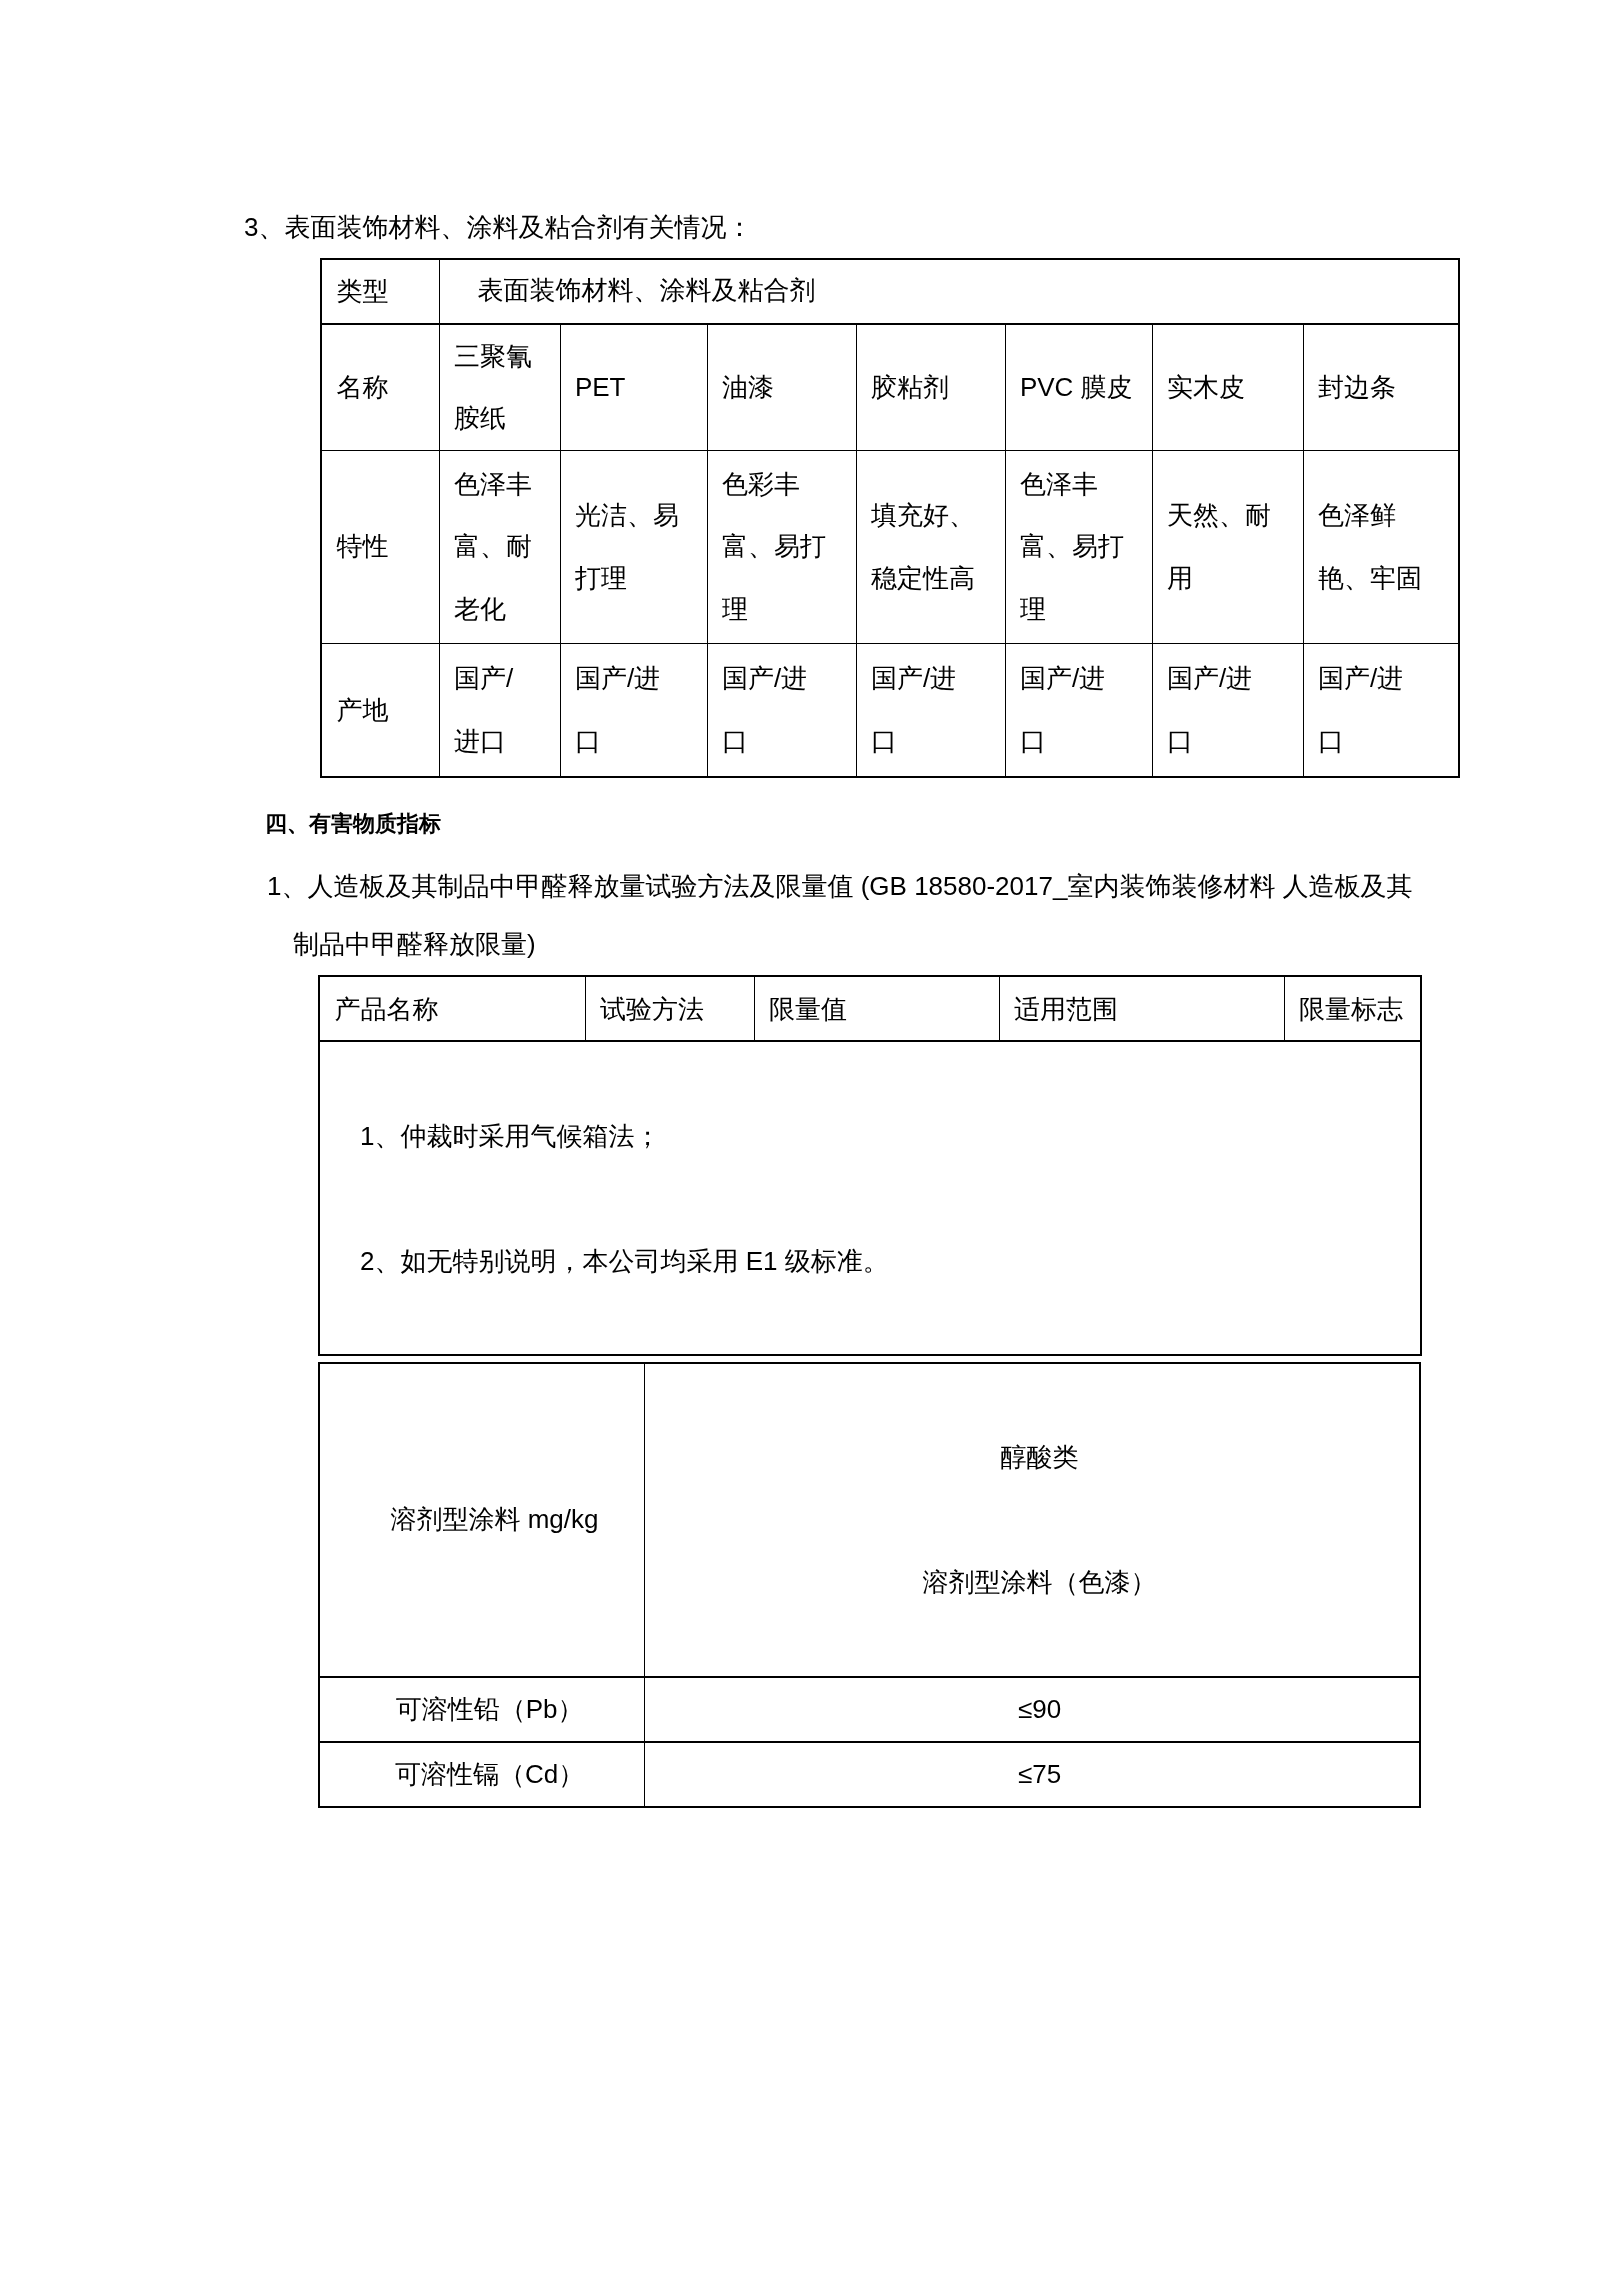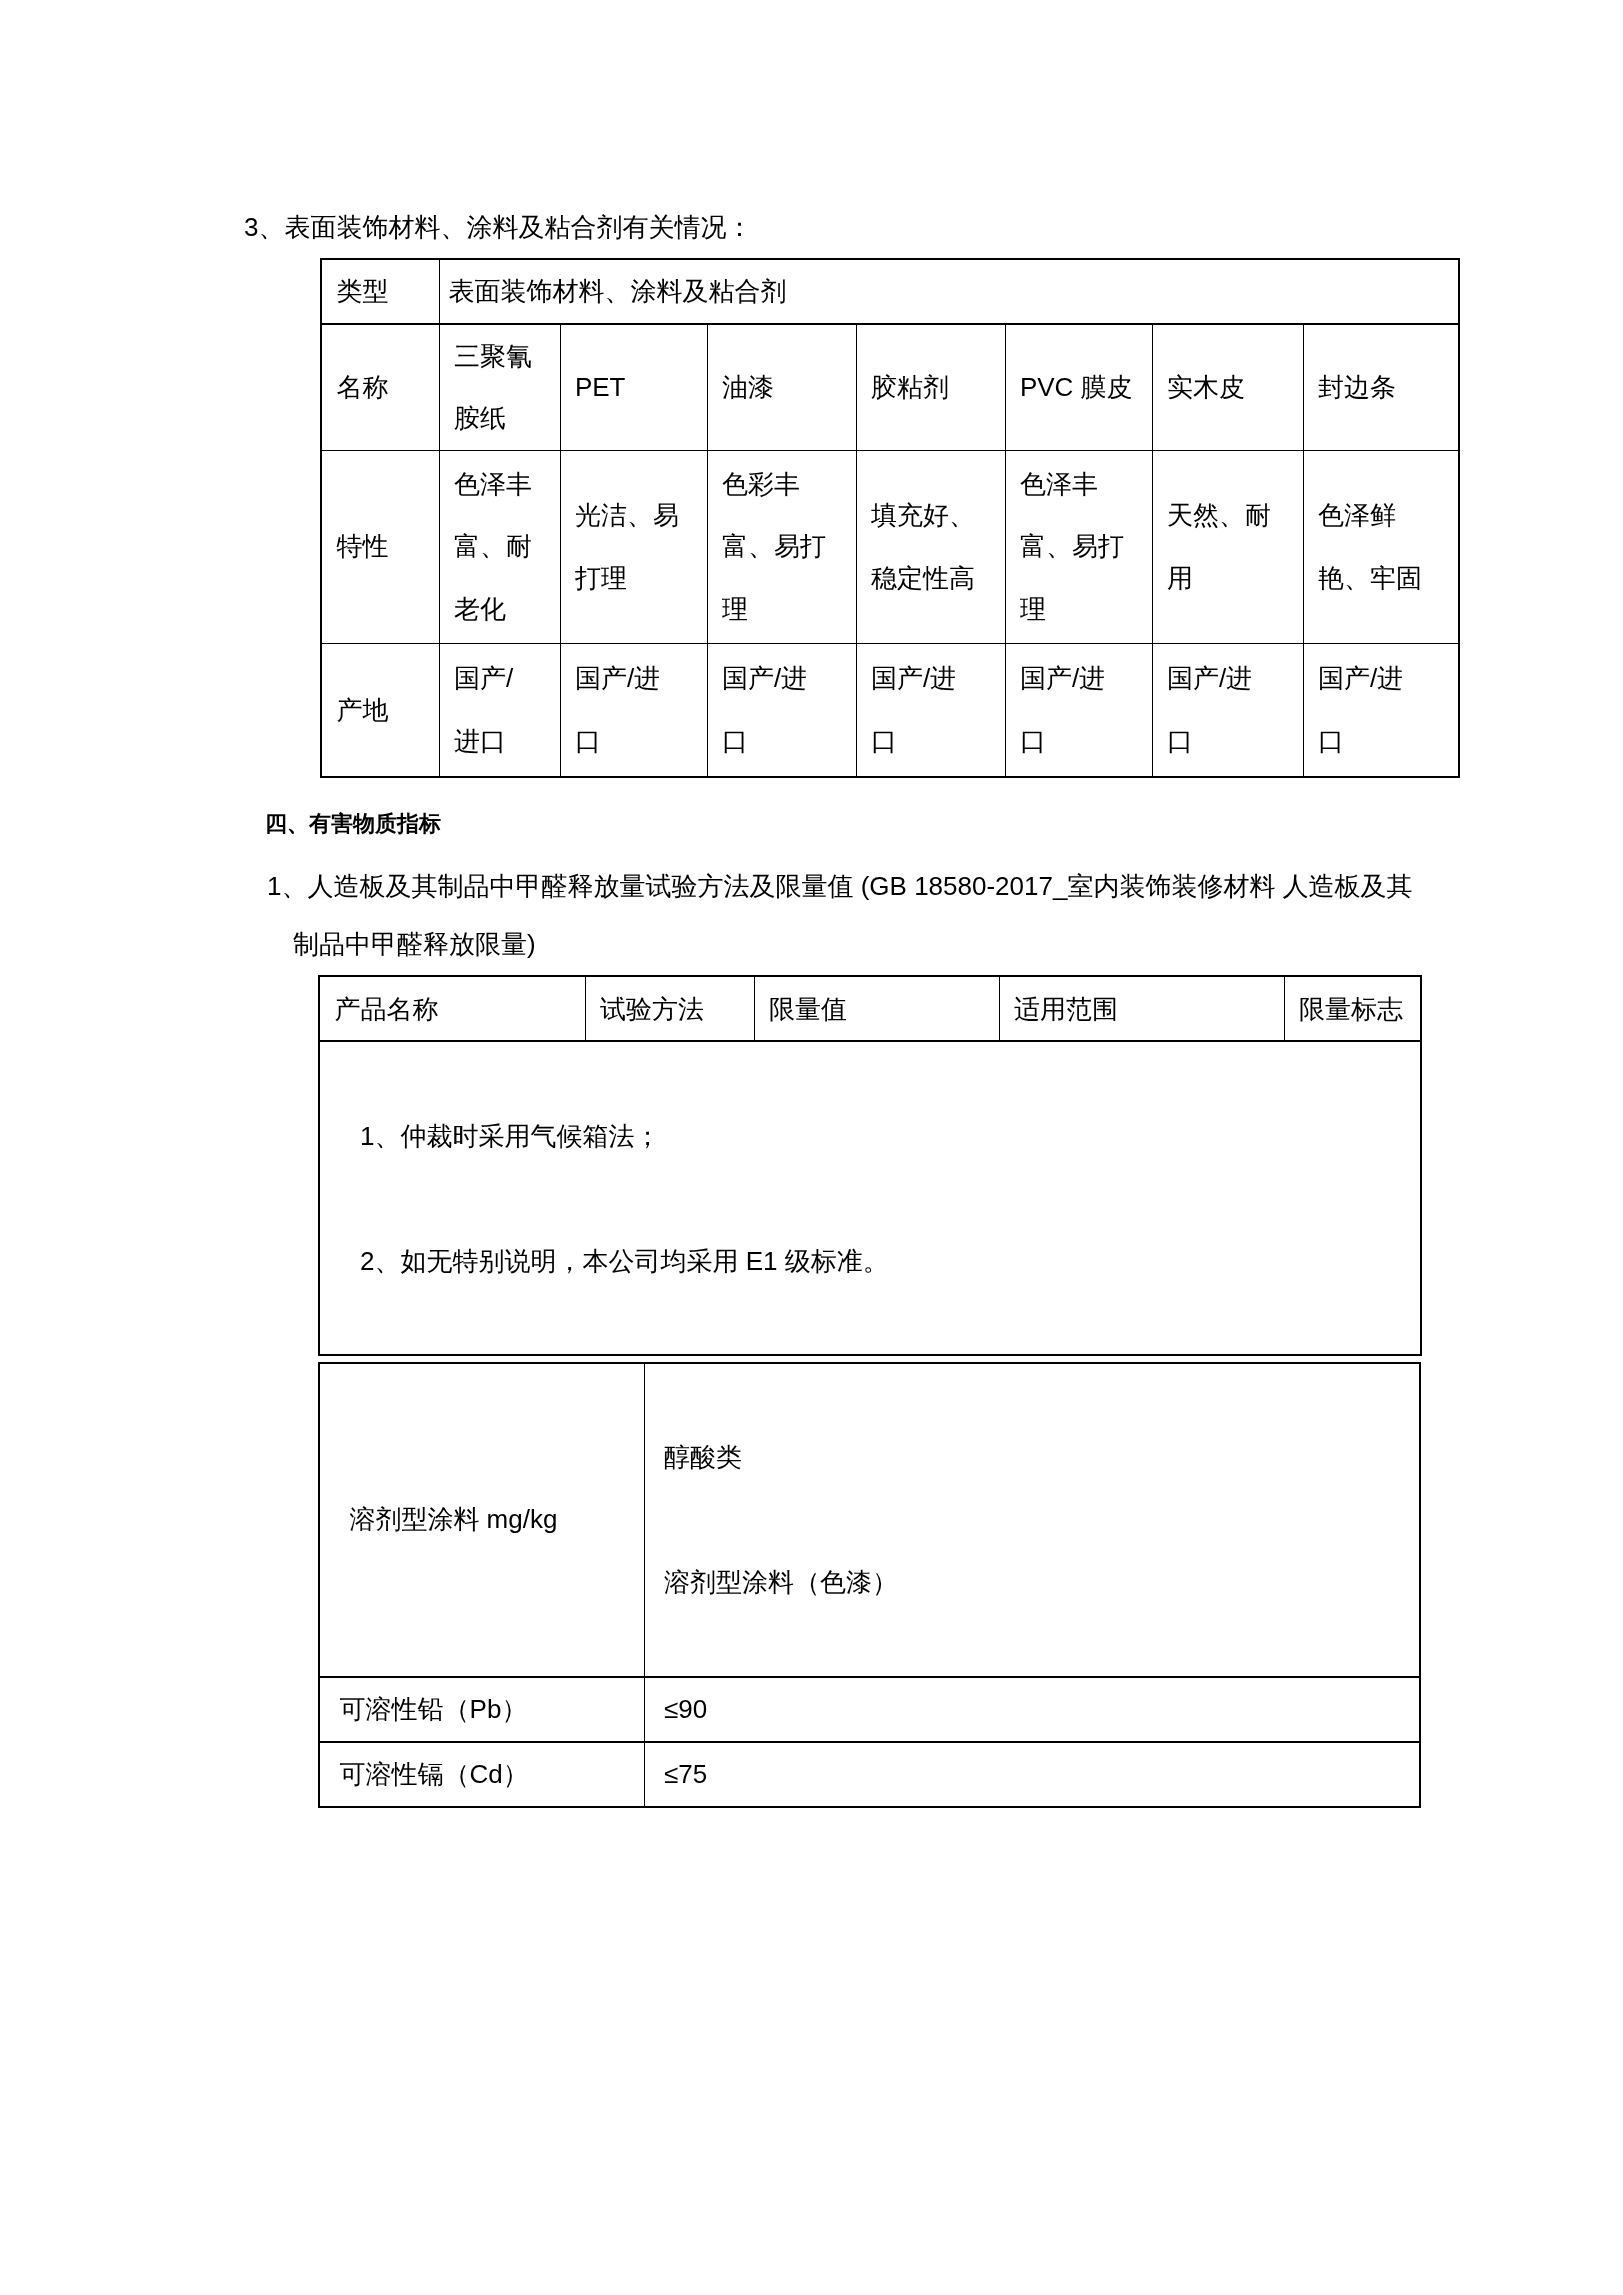--- a/index.html
+++ b/index.html
@@ -21,21 +21,21 @@
   
   .t1{margin:13px 0 0 302px;width:1137px;border:2px solid #000;}
   .t1 .c0{width:118px}.t1 .c1{width:121px}.t1 .c2{width:147px}.t1 .c3{width:149px}
   .t1 .c4{width:149px}.t1 .c5{width:147px}.t1 .c6{width:151px}.t1 .c7{width:156px}
   .t1 .r-type{height:64px}
   .t1 .r-type td{border-bottom:2.6px solid #000;}
   .t1 .r-name{height:126px}
   .t1 .r-feat{height:193px}
   .t1 .r-orig{height:134px}
   .t1 .r-pos{height:130px}
-  .t1 .typeval{padding-left:9px;}
+  .t1 .typeval{padding-left:38px;font-family:Liberation Serif, serif;}
 
   
   .h-sec4{margin:31px 0 0 247px;font-size:22px;font-weight:700;line-height:1.4;}
   .para{margin:17px 0 0 249px;line-height:58px;}
   .para .cont{margin-left:26px;}
   .para2{margin:18.3px 0 0 249px;line-height:1.4;}
 
   
   .t2{margin:2.6px 0 0 300px;width:1101px;border:2px solid #000;}
   .t2 .c0{width:266px}.t2 .c1{width:169px}.t2 .c2{width:245px}
@@ -43,21 +43,21 @@
   .t2 .hdr{height:65px}
   .t2 .hdr td{border-bottom:2.6px solid #000;}
   .t2 .bodyrow{height:319px}
   .t2 .bodyrow td{border-bottom:2.6px solid #000;}
   .t2 .notesrow{height:130px}
   .t2 .notesrow td{padding-left:40px;}
 
   
   .t3{margin:5.2px 0 0 300px;width:1101px;border:2px solid #000;}
   .t3 .c0{width:325px}.t3 .c1{width:776px}
-  .t3 td{border-bottom:2.6px solid #000;padding-left:19.6px;}
+  .t3 td{border-bottom:2.6px solid #000;padding-left:19.6px;text-align:center;}
   .t3 .hdr{height:126px}
   .t3 .hdr .lab{padding-left:29.4px;}
   .t3 .row{height:65px}
 </style>
 </head>
 <body>
 
 <div class="page">
 
   <div class="h-sec3">3、表面装饰材料、涂料及粘合剂有关情况：</div>

